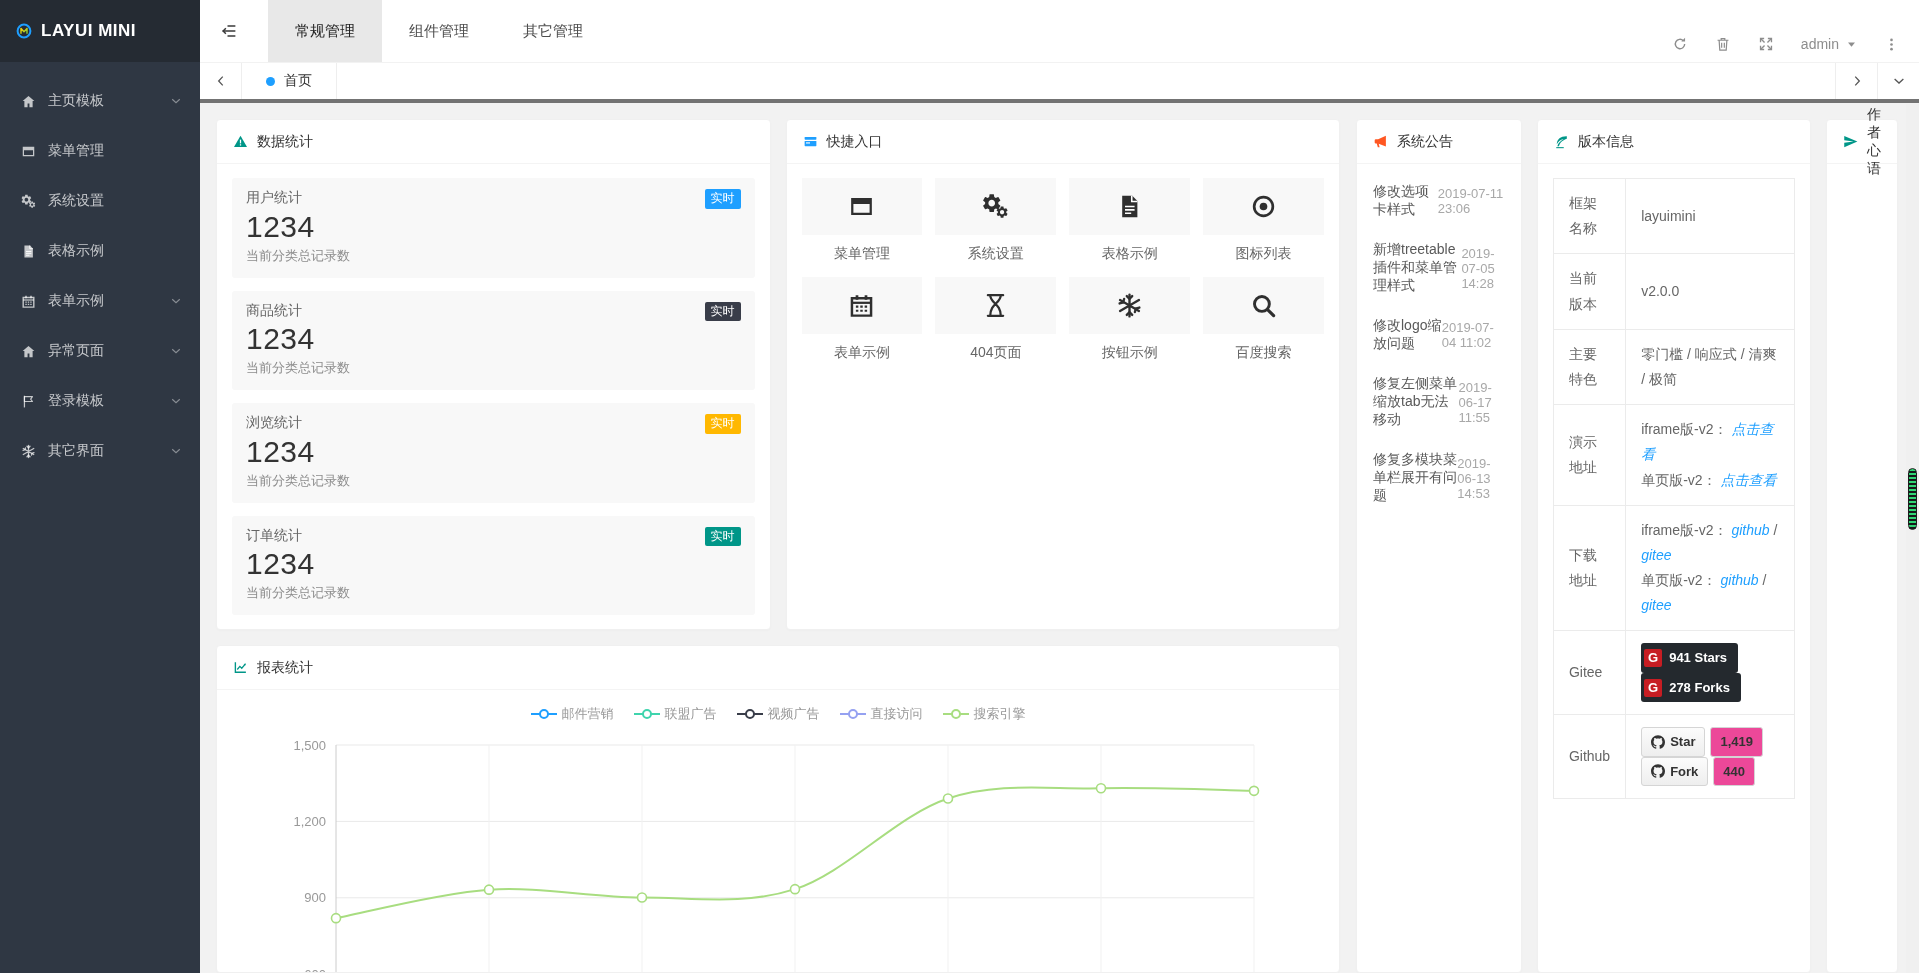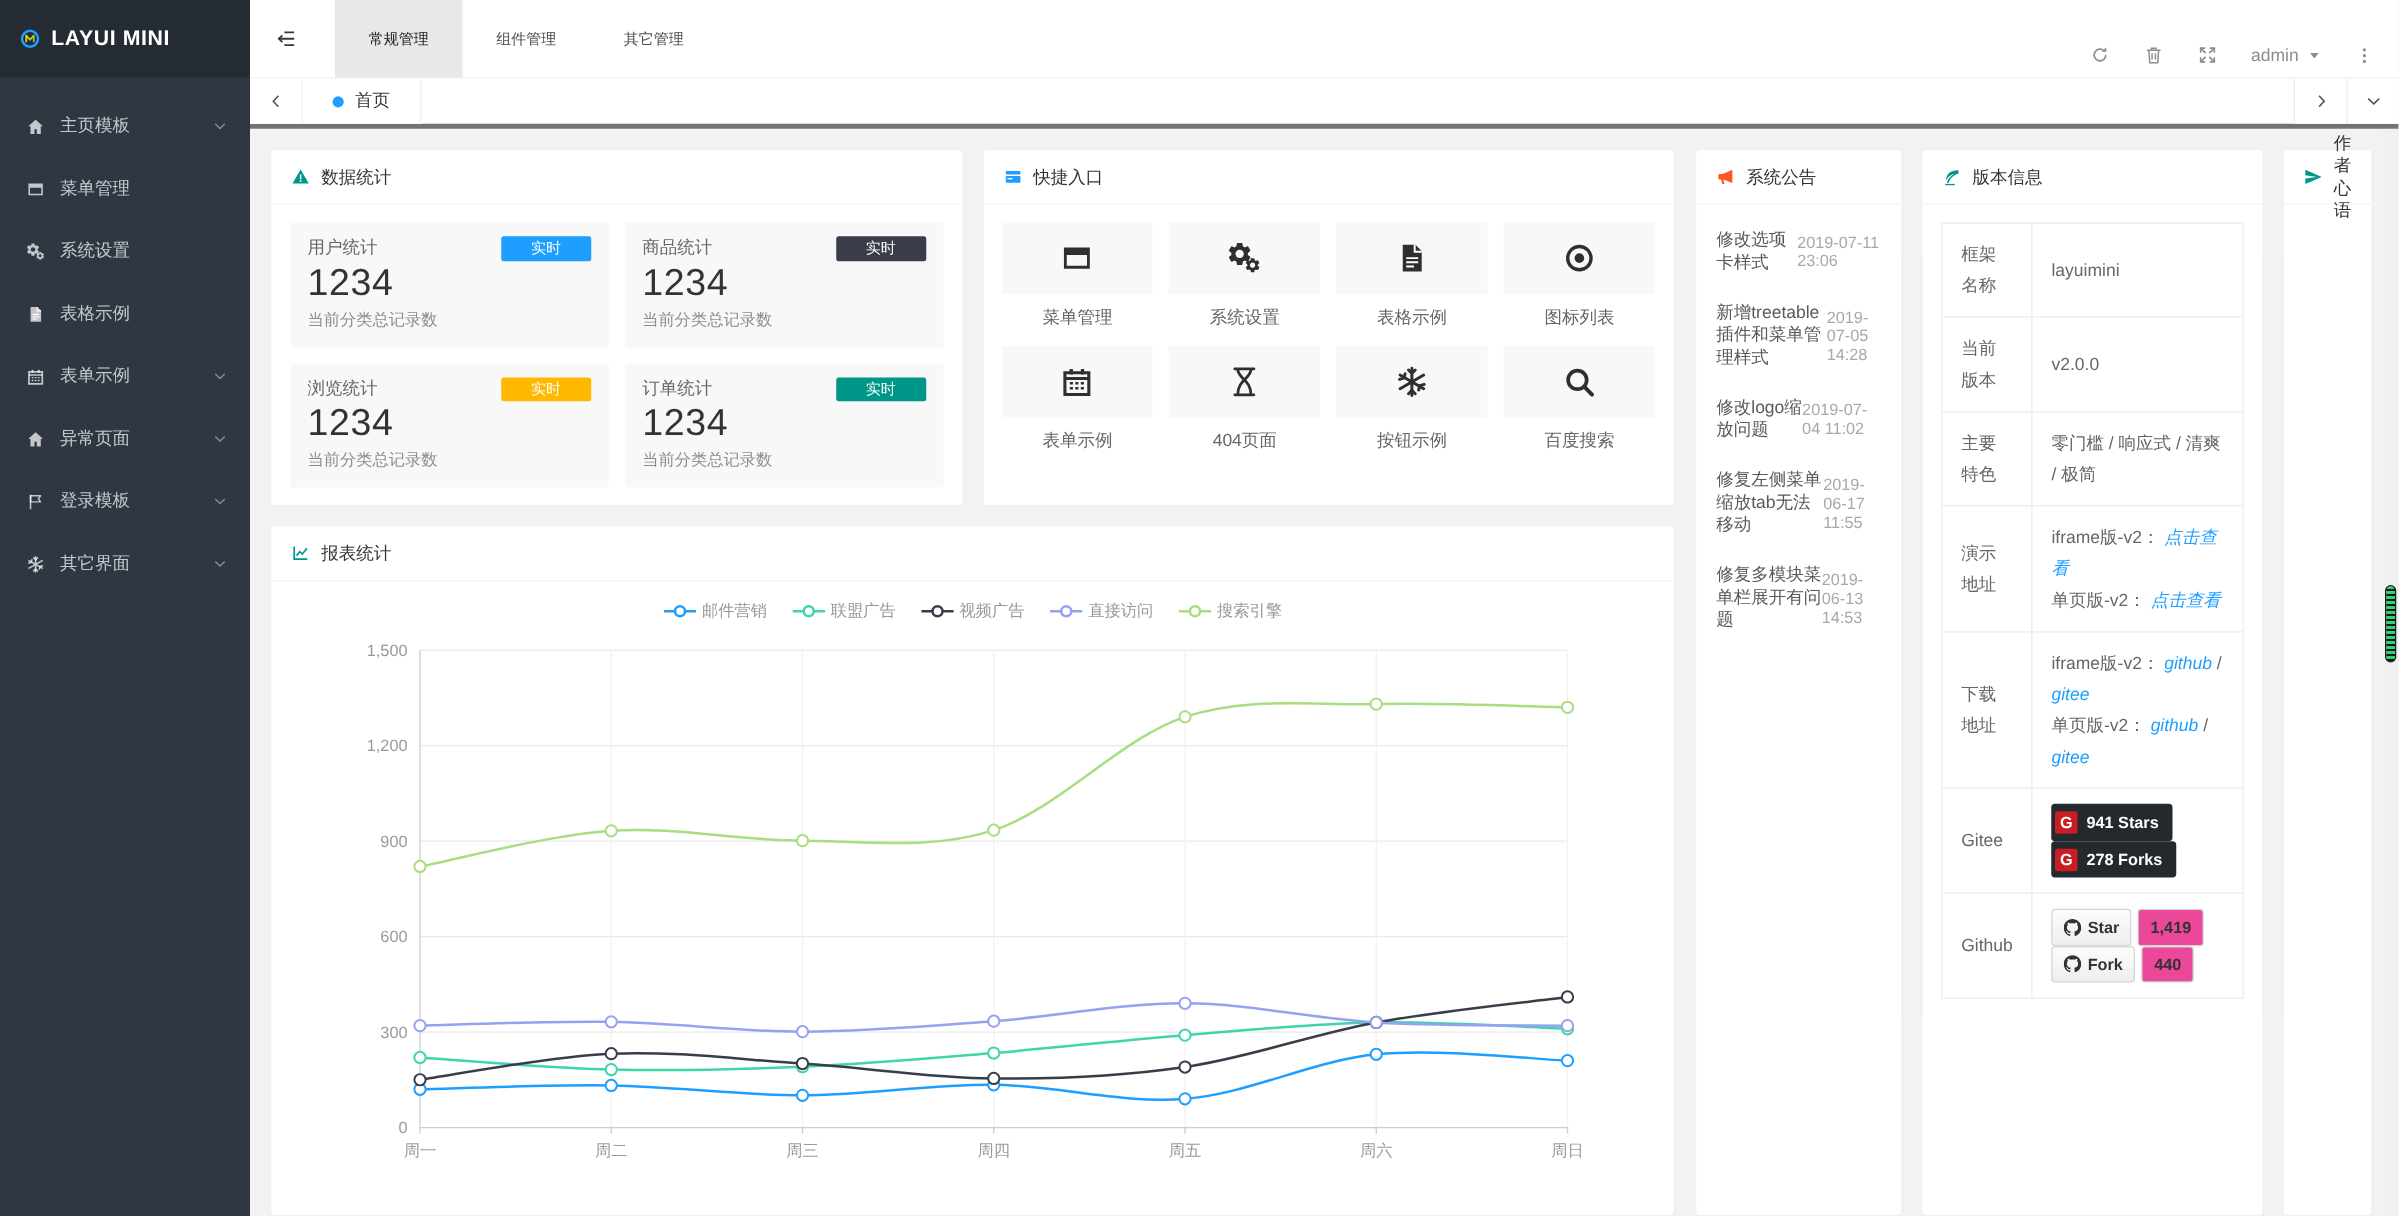--- a/index.html
+++ b/index.html
@@ -14,21 +14,21 @@
   .menu-item { height:50px; display:flex; align-items:center; padding:0 18px 0 21px; color:rgba(255,255,255,.72); font-size:14px; cursor:pointer; }
   .menu-item .mi-icon { width:17px; margin-right:10px; font-size:15px; display:inline-flex; }
   .menu-item .mi-label { flex:1; }
   .menu-item .mi-arrow { font-size:12px; opacity:.6; display:inline-flex; }
 
   
   .main { position:absolute; left:200px; top:0; right:0; bottom:0; }
   .topbar { height:62px; background:#fff; display:flex; align-items:stretch; }
   .collapse-btn { width:58px; display:flex; align-items:center; justify-content:center; color:#3a3a3a; font-size:17px; cursor:pointer; }
   .topnav { display:flex; margin-left:10px; }
-  .topnav-item { display:flex; align-items:center; padding:0 27px; font-size:12px; color:#4d4d4d; cursor:pointer; }
+  .topnav-item { display:flex; align-items:center; padding:0 27px; font-size:15px; color:#4d4d4d; cursor:pointer; }
   .topnav-item.active { background:#e8e8e8; color:#1f1f1f; }
   .topbar-right { margin-left:auto; display:flex; align-items:center; gap:27px; padding-right:20px; color:#8d8d8d;margin-top:26px; }
   .tool-icon { font-size:16px; display:inline-flex; cursor:pointer; color:#8d8d8d; }
   .user-box { display:flex; align-items:center; gap:7px; font-size:14px; color:#8d8d8d; cursor:pointer; }
   .user-box .caret { font-size:11px; display:inline-flex; }
 
   
   .tabbar { height:41px; background:#fff; border-top:1px solid #f2f2f2; border-bottom:4px solid #737373; display:flex; align-items:stretch; }
   .tab-ctrl { width:42px; display:flex; align-items:center; justify-content:center; color:#555; font-size:14px; cursor:pointer; background:#fff; }
   .tab-ctrl.tc-left { border-right:1px solid #eee; }
@@ -43,25 +43,25 @@
   .col-right { width:542px; flex:none; display:flex; flex-direction:row; gap:15px; }
   .panel { background:#fff; border:1px solid #f0f0f0; border-radius:4px; box-shadow:0 1px 2px rgba(0,0,0,.02); }
   .panel-header { height:44px; display:flex; align-items:center; gap:9px; padding:0 16px; font-size:14px; color:#333; border-bottom:1px solid #f4f4f4; }
   .panel-header .ph-icon { display:inline-flex; font-size:15px; }
   .panel-body { padding:14px 15px; }
 
   .row-top { display:flex; gap:15px; align-items:stretch; }
   .row-top .panel { flex:1; min-width:0; }
 
   
-  .stats-grid { display:grid; grid-template-columns:1fr 1fr; gap:13px; }
+  .stats-grid { display:grid; grid-template-columns:1fr; gap:13px; }
   .stat-card { background:#f8f8f8; border-radius:3px; padding:11px 14px 13px; }
   .stat-top { display:flex; justify-content:space-between; align-items:flex-start; }
   .stat-label { font-size:14px; color:#666; }
-  .stat-badge { color:#fff; font-size:12px; padding:2px 24px; border-radius:2px; line-height:1.3; }
+  .stat-badge { color:#fff; font-size:12px; padding:2px 6px; border-radius:2px; line-height:1.3; }
   .stat-value { font-size:30px; color:#333; margin-top:1px; letter-spacing:.5px; }
   .stat-desc { font-size:13px; color:#8c8c8c; margin-top:3px; }
 
   
   .quick-grid { display:grid; grid-template-columns:repeat(4,1fr); gap:14px 13px; }
   .quick-item { text-align:center; cursor:pointer; }
   .quick-icon { height:57px; background:#f8f8f8; display:flex; align-items:center; justify-content:center; color:#2f2f2f; font-size:27px; }
   .quick-label { margin-top:10px; font-size:14px; color:#666; }
 
   

